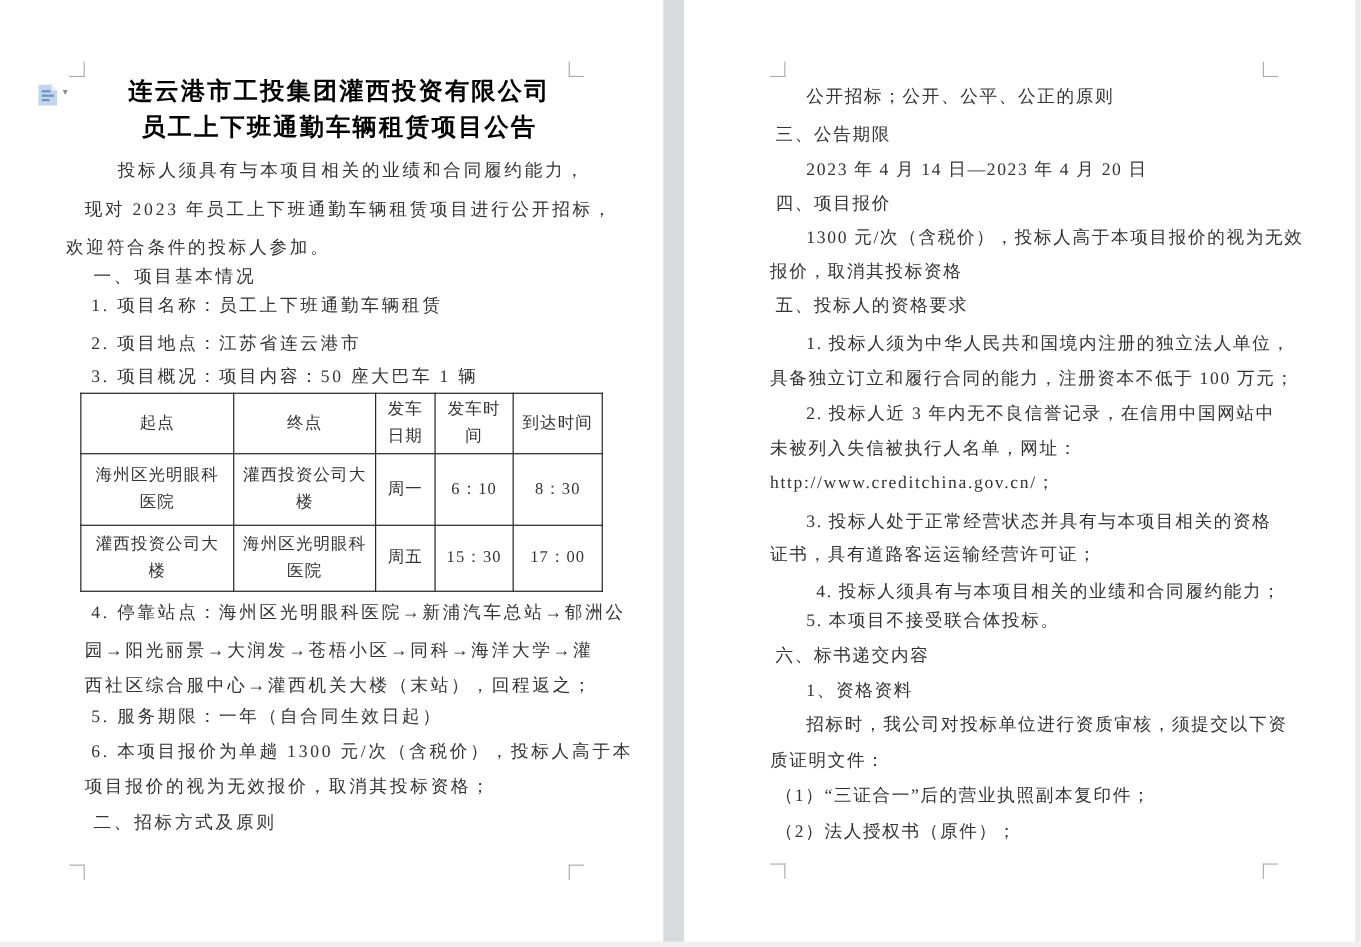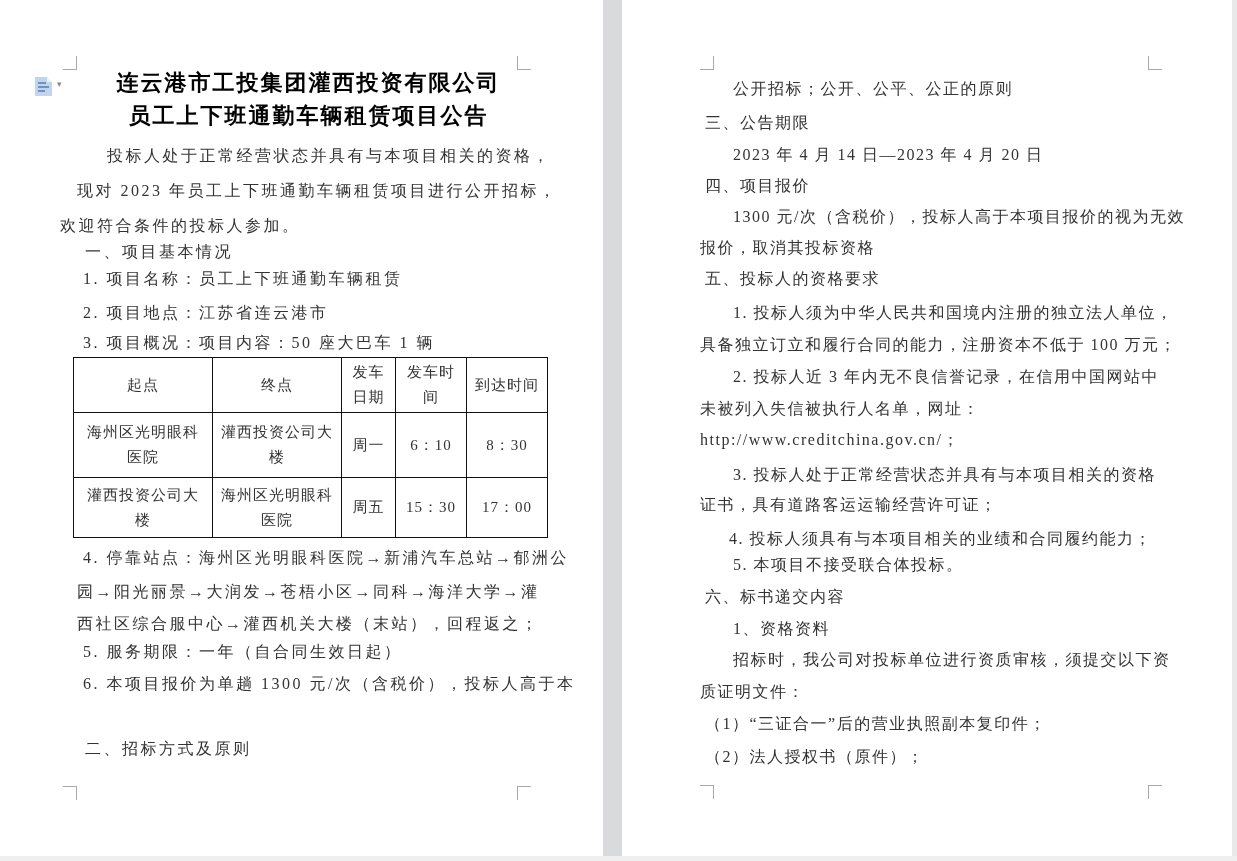--- a/index.html
+++ b/index.html
@@ -83,21 +83,21 @@
         <span class="l1"></span>
           <span class="l2"></span>
           <span class="l3"></span>
       </span>
       <span class="drop-arrow">▾</span>
     </div>
 
     <div class="ttl" style="top:70px;">连云港市工投集团灌西投资有限公司</div>
     <div class="ttl" style="top:103px;">员工上下班通勤车辆租赁项目公告</div>
 
-    <div class="ln" style="top:145px;left:107px;">投标人处于正常经营状态并具有与本项目相关的资格，</div>
+    <div class="ln" style="top:145px;left:107px;">投标人须具有与本项目相关的业绩和合同履约能力，</div>
     <div class="ln" style="top:180px;left:77px;">现对 2023 年员工上下班通勤车辆租赁项目进行公开招标，</div>
     <div class="ln" style="top:215px;left:60px;">欢迎符合条件的投标人参加。</div>
     <div class="ln" style="top:241px;left:85px;">一、项目基本情况</div>
     <div class="ln" style="top:268px;left:83px;">1. 项目名称：员工上下班通勤车辆租赁</div>
     <div class="ln" style="top:302px;left:83px;">2. 项目地点：江苏省连云港市</div>
     <div class="ln" style="top:332px;left:83px;">3. 项目概况：项目内容：50 座大巴车 1 辆</div>
 
     <table class="sched">
       <tbody>
           <tr class="hdr">
@@ -122,20 +122,21 @@
         <td>17：00</td>
       </tr>
     </tbody>
       </table>
 
     <div class="ln" style="top:547px;left:83px;">4. 停靠站点：海州区光明眼科医院→新浦汽车总站→郁洲公</div>
     <div class="ln" style="top:613px;left:77px;">西社区综合服中心→灌西机关大楼（末站），回程返之；</div>
     <div class="ln" style="top:581px;left:77px;">园→阳光丽景→大润发→苍梧小区→同科→海洋大学→灌</div>
     <div class="ln" style="top:641px;left:83px;">5. 服务期限：一年（自合同生效日起）</div>
     <div class="ln" style="top:673px;left:83px;">6. 本项目报价为单趟 1300 元/次（含税价），投标人高于本</div>
+    <div class="ln" style="top:705px;left:77px;">项目报价的视为无效报价，取消其投标资格；</div>
     <div class="ln" style="top:738px;left:85px;">二、招标方式及原则</div>
   </div>
 
   <div class="page-gap"></div>
   <div class="right-edge"></div>
   <div class="bottom-edge"></div>
 
   <div class="page" id="page2">
 
     <div class="crop rb" style="left:78px;top:56px;"></div>
@@ -150,21 +151,21 @@
     <div class="ln" style="top:206px;left:111px;">1300 元/次（含税价），投标人高于本项目报价的视为无效</div>
     <div class="ln" style="top:237px;left:78px;">报价，取消其投标资格</div>
     <div class="ln" style="top:268px;left:83px;">五、投标人的资格要求</div>
     <div class="ln" style="top:302px;left:111px;">1. 投标人须为中华人民共和国境内注册的独立法人单位，</div>
     <div class="ln" style="top:334px;left:78px;">具备独立订立和履行合同的能力，注册资本不低于 100 万元；</div>
     <div class="ln" style="top:366px;left:111px;">2. 投标人近 3 年内无不良信誉记录，在信用中国网站中</div>
     <div class="ln" style="top:398px;left:78px;">未被列入失信被执行人名单，网址：</div>
     <div class="ln" style="top:429px;left:78px;">http://www.creditchina.gov.cn/；</div>
     <div class="ln" style="top:464px;left:111px;">3. 投标人处于正常经营状态并具有与本项目相关的资格</div>
     <div class="ln" style="top:494px;left:78px;">证书，具有道路客运运输经营许可证；</div>
-    <div class="ln" style="top:528px;left:107px;">4. 投标人须具有与本项目相关的业绩和合同履约能力；</div>
+    <div class="ln" style="top:528px;left:120px;">4. 投标人须具有与本项目相关的业绩和合同履约能力；</div>
     <div class="ln" style="top:554px;left:111px;">5. 本项目不接受联合体投标。</div>
     <div class="ln" style="top:586px;left:83px;">六、标书递交内容</div>
     <div class="ln" style="top:618px;left:111px;">1、资格资料</div>
     <div class="ln" style="top:649px;left:111px;">招标时，我公司对投标单位进行资质审核，须提交以下资</div>
     <div class="ln" style="top:681px;left:78px;">质证明文件：</div>
     <div class="ln" style="top:713px;left:83px;">（1）“三证合一”后的营业执照副本复印件；</div>
     <div class="ln" style="top:746px;left:83px;">（2）法人授权书（原件）；</div>
   </div>
 
 </div>

